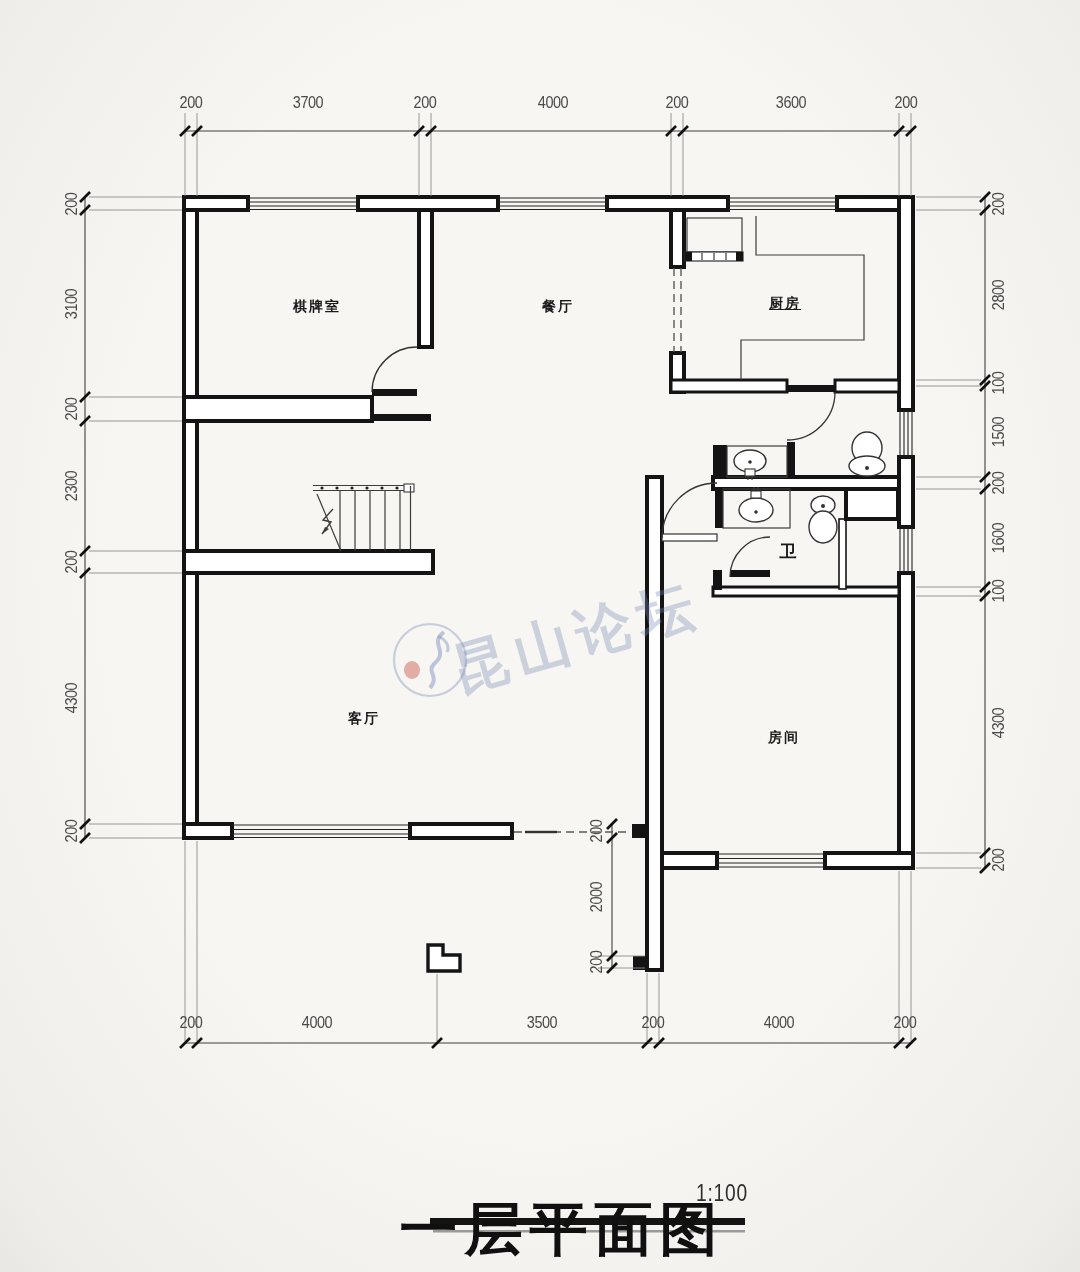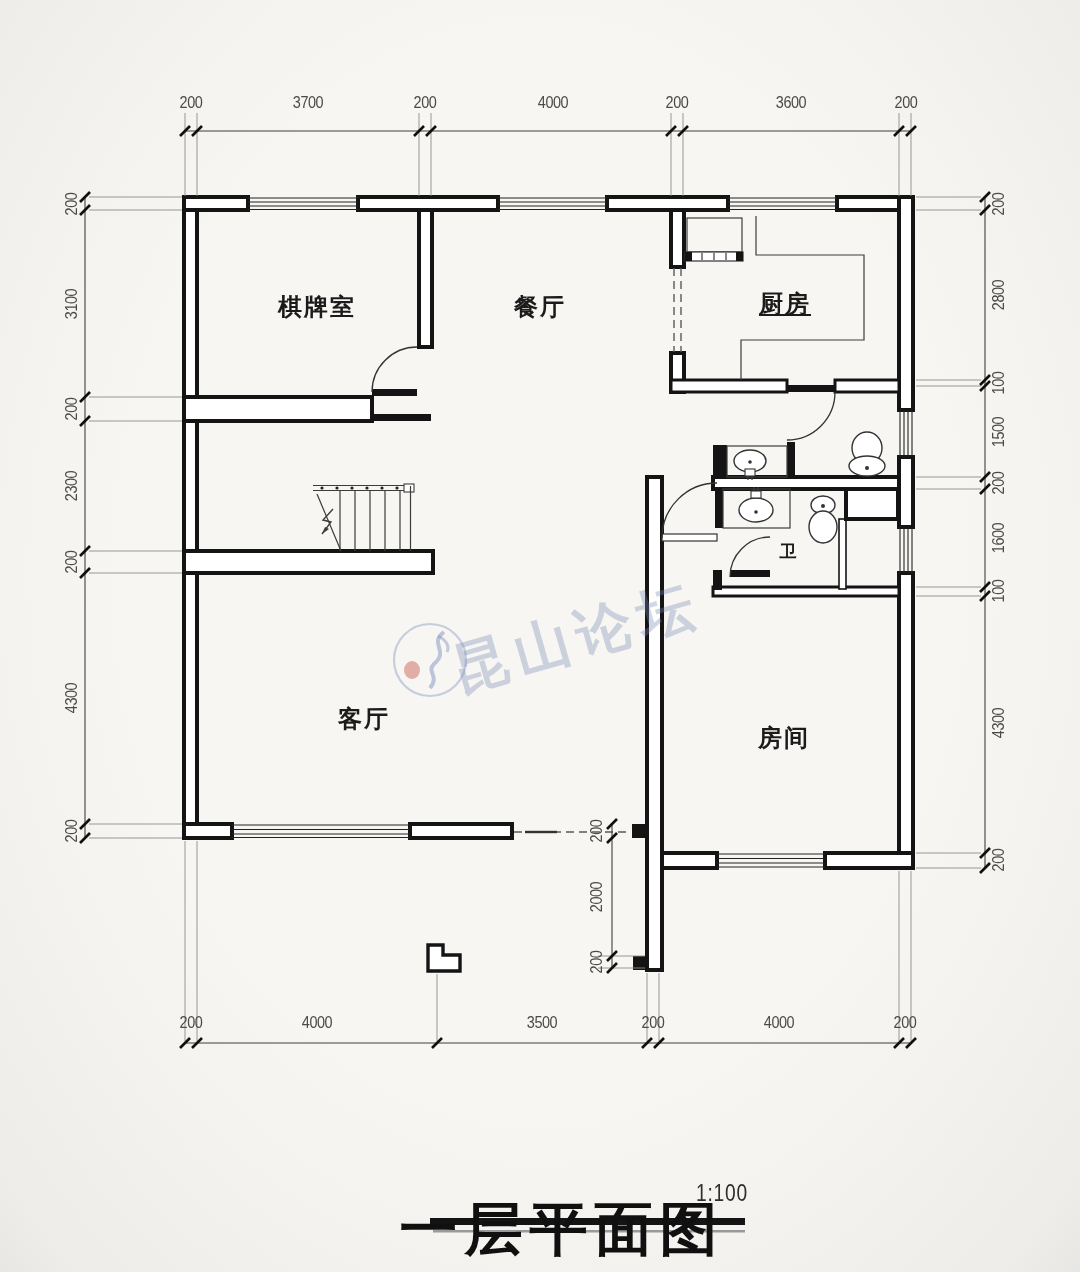--- a/index.html
+++ b/index.html
@@ -4,21 +4,21 @@
 <style>
   html,body{margin:0;padding:0;background:#e8e6e3;}
   .canvas{position:relative;width:1080px;height:1272px;overflow:hidden;
     background:radial-gradient(ellipse at 50% 45%, #f7f6f3 55%, #efede9 92%, #e9e7e3 100%);
     font-family:"Liberation Sans",sans-serif;}
   svg{position:absolute;left:0;top:0;}
   .lbl{position:absolute;white-space:nowrap;transform:translate(-50%,-50%) scale(0.85,1);
     font-size:17px;color:#4a4a4a;letter-spacing:-0.5px;}
   .lbl.v{transform:translate(-50%,-50%) rotate(-90deg) scale(0.85,1);}
   .room{position:absolute;white-space:nowrap;transform:translate(-50%,-50%);
-    font-size:24px;font-weight:600;color:#1b1b1b;letter-spacing:2px;}
+    font-size:14px;font-weight:600;color:#1b1b1b;letter-spacing:2px;}
   .room.small{font-size:17px;letter-spacing:0;}
   .title{position:absolute;white-space:nowrap;transform:translate(-50%,-50%);
     font-size:58px;font-weight:800;color:#101010;letter-spacing:7px;}
   .scale{position:absolute;white-space:nowrap;transform:translate(-50%,-50%) scale(0.8,1);
     font-size:24px;font-weight:400;color:#2e2e2e;letter-spacing:1px;}
   .wm-text{position:absolute;white-space:nowrap;
     transform:translate(-50%,-50%) rotate(-16deg);
     font-size:56px;font-weight:700;color:rgba(116,135,178,0.34);letter-spacing:8px;}
   
   .w{fill:#ffffff;stroke:#141414;stroke-width:4;}
@@ -318,21 +318,21 @@
     <ellipse cx="412" cy="670" rx="8" ry="9" style="fill:rgba(205,100,88,0.5)"></ellipse>
   </g>
 
   <g>
     <rect x="430" y="1218" width="315" height="7" fill="#141414"></rect>
     <rect x="433" y="1230" width="312" height="2.5" fill="#9a9a9a"></rect>
   </g>
 </svg>
 
 <span class="room" style="left:317px;top:307px;">棋牌室</span>
-<span class="room" style="left:540px;top:307px;font-family:Liberation Serif, serif;">餐厅</span>
+<span class="room" style="left:558px;top:307px;font-family:Liberation Serif, serif;">餐厅</span>
 <span class="room" style="left:785px;top:304px;text-decoration:underline;">厨房</span>
 <span class="room" style="left:364px;top:719px;">客厅</span>
 <span class="room" style="left:784px;top:738px;font-family:Liberation Serif, serif;">房间</span>
 <span class="room small" style="left:788px;top:551px;">卫</span>
 
 <span class="lbl" style="left:191px;top:103px;">200</span>
 <span class="lbl" style="left:308px;top:103px;">3700</span>
 <span class="lbl" style="left:425px;top:103px;">200</span>
 <span class="lbl" style="left:553px;top:103px;">4000</span>
 <span class="lbl" style="left:677px;top:103px;">200</span>

